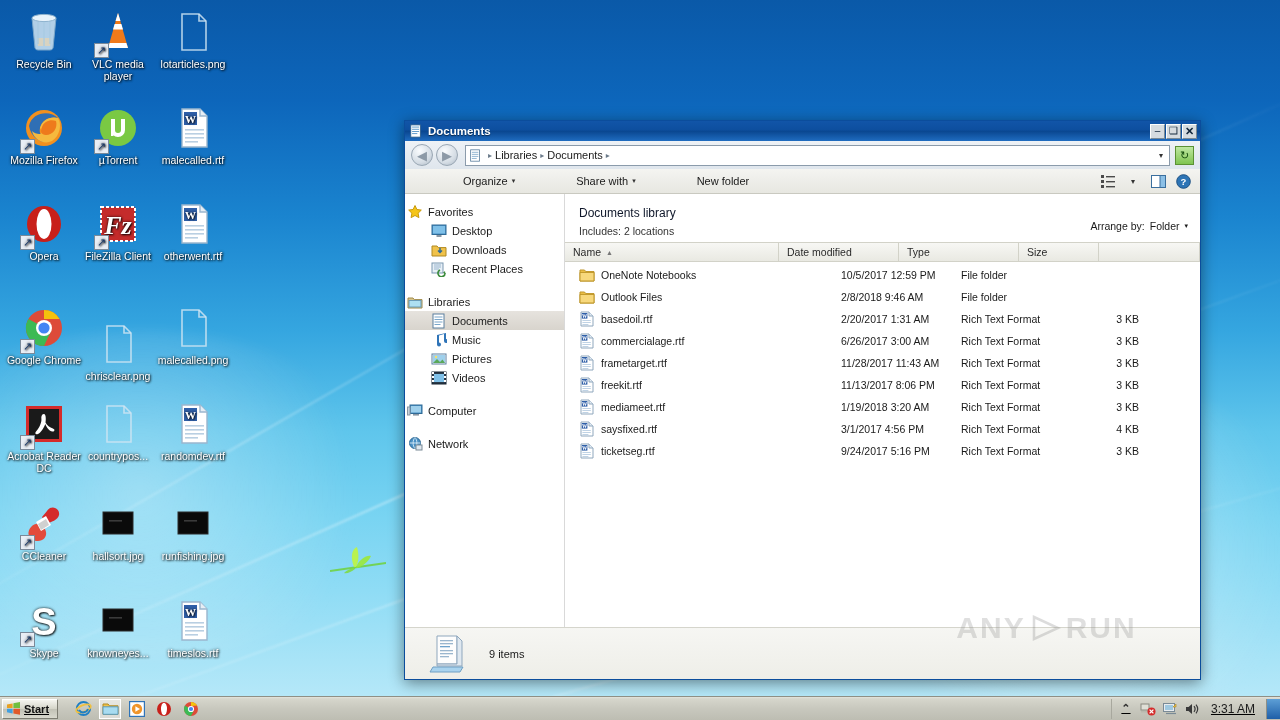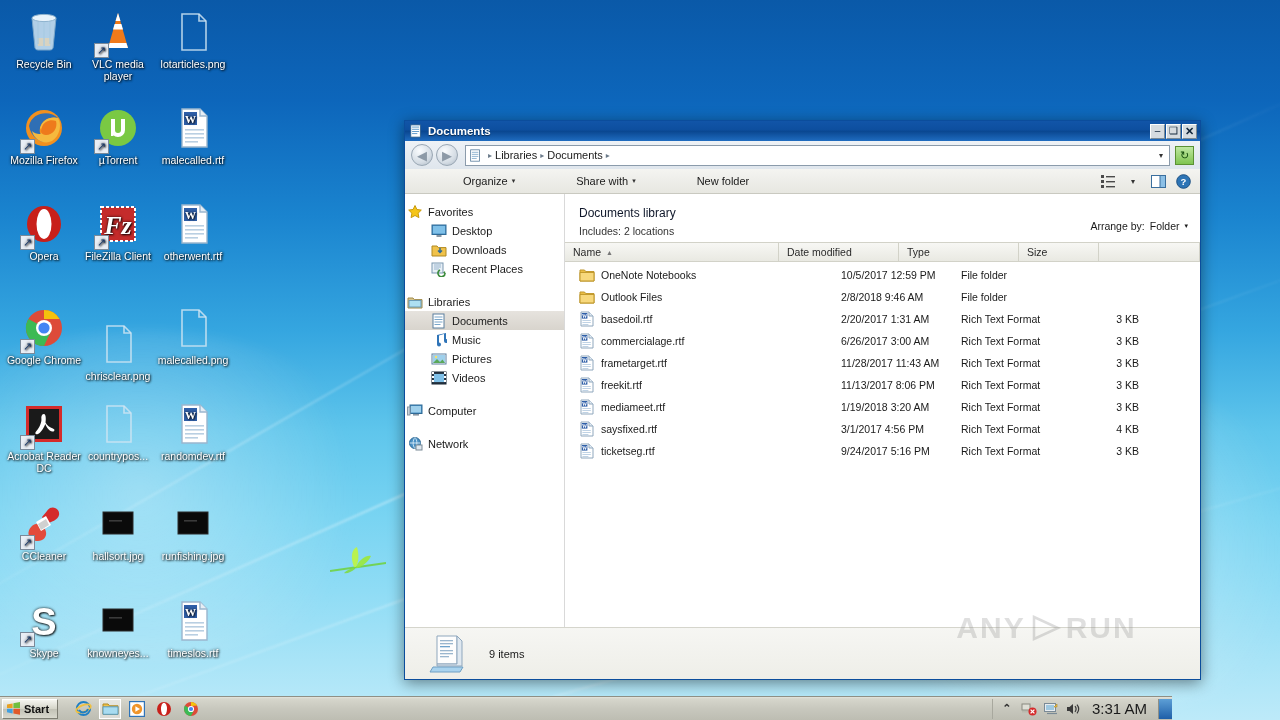--- a/index.html
+++ b/index.html
@@ -201,42 +201,43 @@
     font-size:30px; font-weight:bold; letter-spacing:2px;
     color:rgba(140,140,140,.28);
     pointer-events:none; user-select:none;
   }
   #watermark .play {
     display:inline-block; width:34px; height:30px; position:relative;
   }
 
   
   #taskbar {
-    position:absolute; left:0; bottom:0; width:1172px; height:24px;
+    position:absolute; left:0; bottom:0; width:1280px; height:24px;
     background:linear-gradient(180deg,#e4e4dc 0%,#d6d6cc 8%,#c8c8be 50%,#bdbdb2 100%);
     border-top:1px solid #8f8f85; display:flex; align-items:center;
     font-size:11px;
+    text-decoration:underline;
   }
   .start-btn {
     height:20px; margin-left:2px; padding:0 8px 0 3px; display:flex; align-items:center; gap:3px;
     background:linear-gradient(180deg,#f5f5ef,#d5d5c9 48%,#c2c2b6 52%,#d9d9ce);
     border:1px solid #7d7d72; border-top-color:#fff; border-left-color:#fff;
     font-weight:bold; color:#111; cursor:pointer;
   }
   .tb-launch { display:flex; align-items:center; gap:5px; margin-left:14px; }
   .tb-item {
     width:22px; height:20px; display:flex; align-items:center; justify-content:center; cursor:pointer;
   }
   .tb-item.active { border:1px solid #fff; background:rgba(255,255,255,.45); }
   .tray {
     margin-left:auto; display:flex; align-items:center; gap:6px;
     height:20px; padding:0 4px 0 6px; border-left:1px solid #a8a89e;
   }
   .tray .tico { width:16px; height:16px; display:flex; align-items:center; justify-content:center; cursor:pointer; }
-  .tray .clock { font-size:15px; color:#1a1a1a; padding:0 5px; cursor:pointer; white-space:nowrap; }
+  .tray .clock { font-size:12px; color:#1a1a1a; padding:0 5px; cursor:pointer; white-space:nowrap; }
   .showdesk {
     width:14px; height:20px; margin-left:2px;
     background:linear-gradient(180deg,#5d9fd6,#1f5fa8); border-left:1px solid #8f8f85; cursor:pointer;
   }
 </style>
 </head>
 <body>
 
 <div id="desktop">
   <div class="glow" style="left:-120px;top:330px;width:520px;height:330px;"></div>

